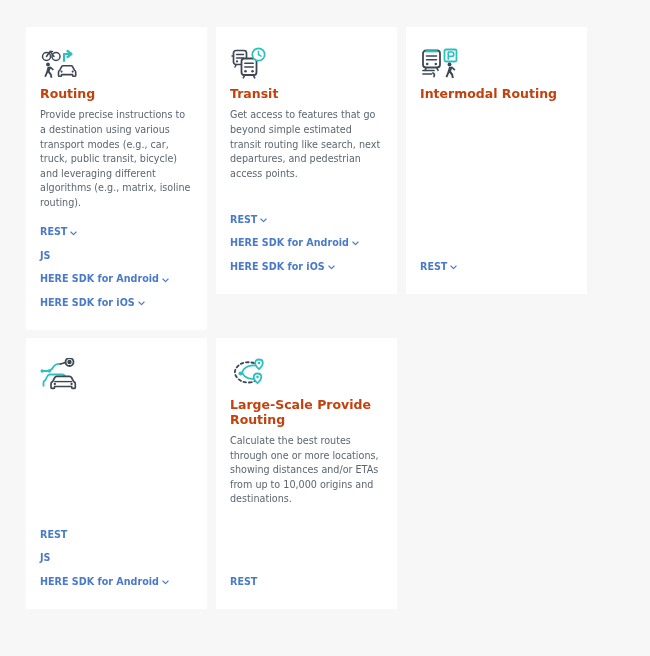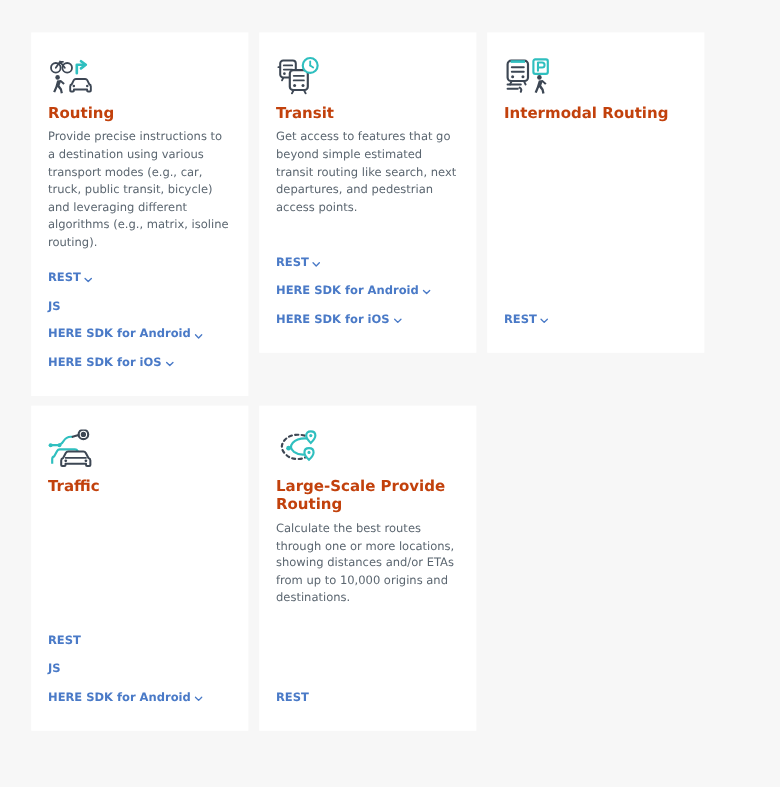--- a/index.html
+++ b/index.html
@@ -270,21 +270,20 @@
       </g>
       <path d="M3.5 28.5 L3.5 24.5 Q3.5 22.8 5.2 22.3 L7.6 17.8 Q8.3 16.5 9.8 16.5 L22.5 16.5 Q24 16.5 24.7 17.8 L27.1 22.3 Q28.8 22.8 28.8 24.5 L28.8 28.5" fill="none" stroke="#2fbfbf" stroke-width="1.8" stroke-linejoin="round"></path>
       <g>
         <path d="M11 29.5 L11 25.7 Q11 24.1 12.6 23.6 L14.8 19.5 Q15.5 18.3 16.8 18.3 L29.5 18.3 Q30.8 18.3 31.5 19.5 L33.7 23.6 Q35.3 24.1 35.3 25.7 L35.3 29.5 Q35.3 30.4 34.4 30.4 L32.6 30.4 Q31.7 30.4 31.7 29.5 L31.7 28.5 L14.6 28.5 L14.6 29.5 Q14.6 30.4 13.7 30.4 L11.9 30.4 Q11 30.4 11 29.5 Z" fill="#ffffff" stroke="#3d4754" stroke-width="1.7" stroke-linejoin="round"></path>
         <line x1="14.2" y1="23.6" x2="32.2" y2="23.6" stroke="#3d4754" stroke-width="1.4"></line>
         <circle cx="14.8" cy="26" r="1.15" fill="#3d4754"></circle>
         <circle cx="31.6" cy="26" r="1.15" fill="#3d4754"></circle>
       </g>
     </svg>
         </div>
-        <div class="card-title">Traffic</div>
         <div class="links">
           <div class="link-row">
             <span>REST</span>
           </div>
           <div class="link-row">
             <span>JS</span>
           </div>
           <div class="link-row">
             <span>HERE SDK for Android</span>
             <span class="chev">

